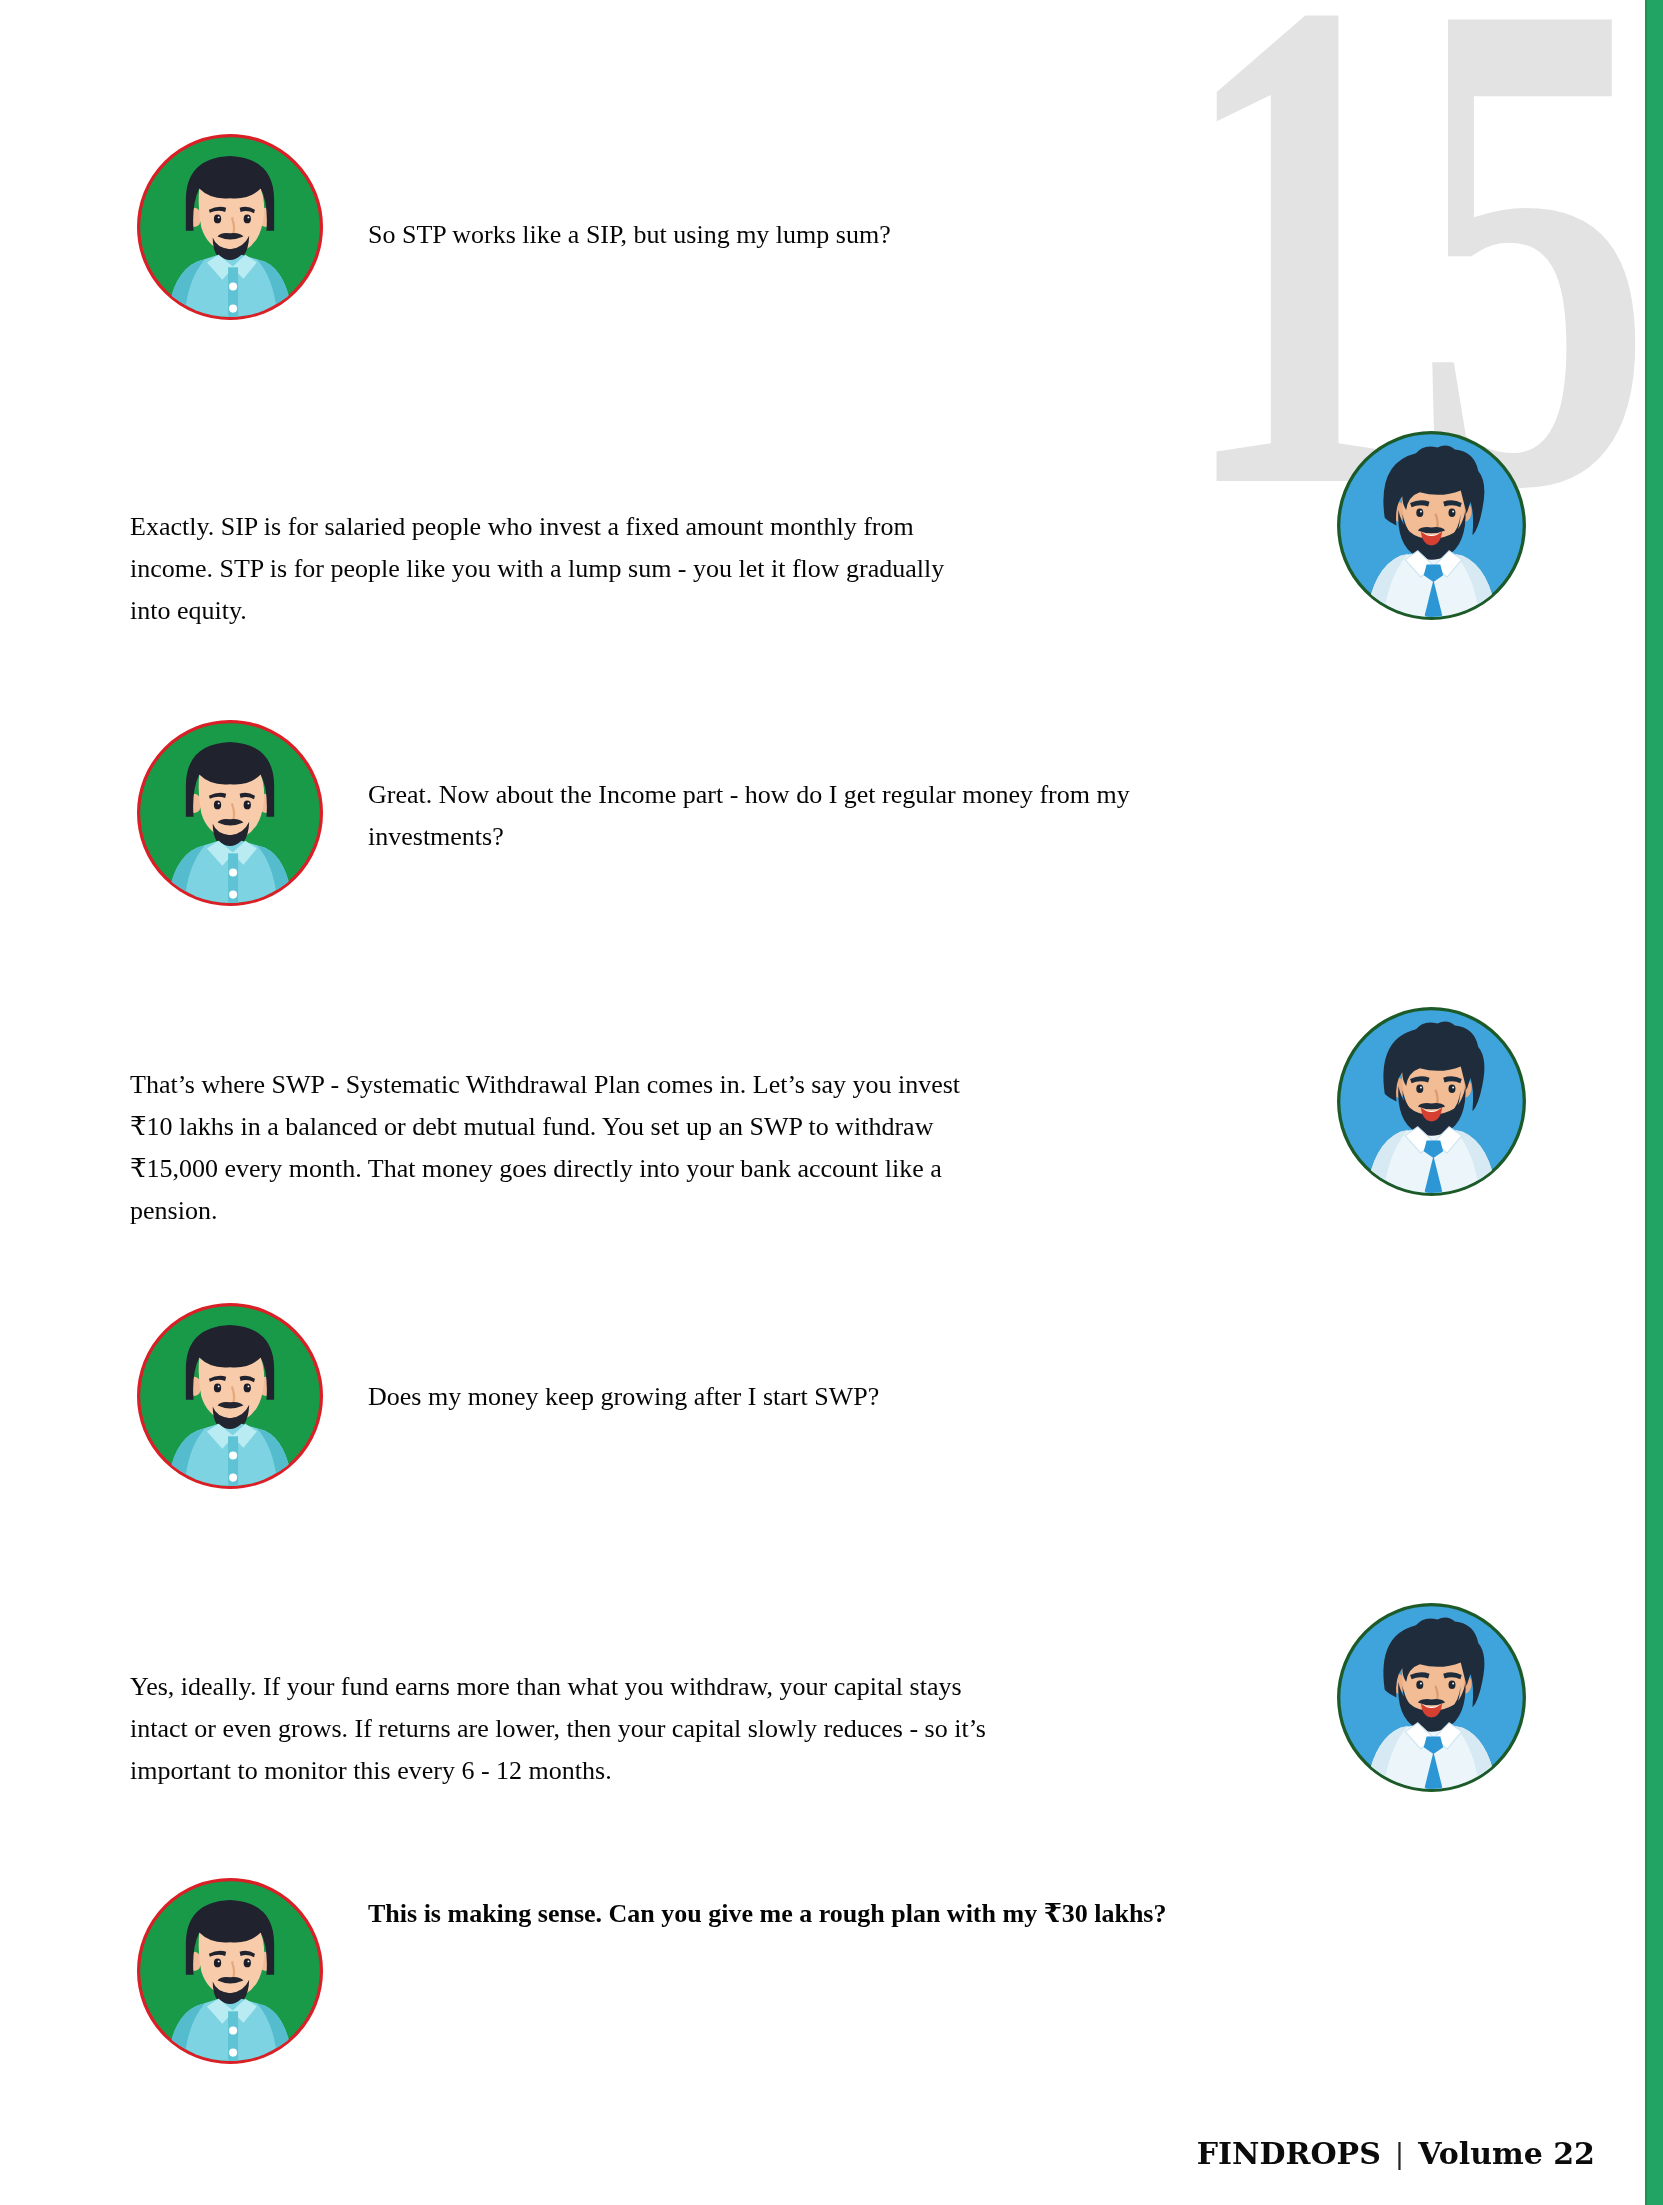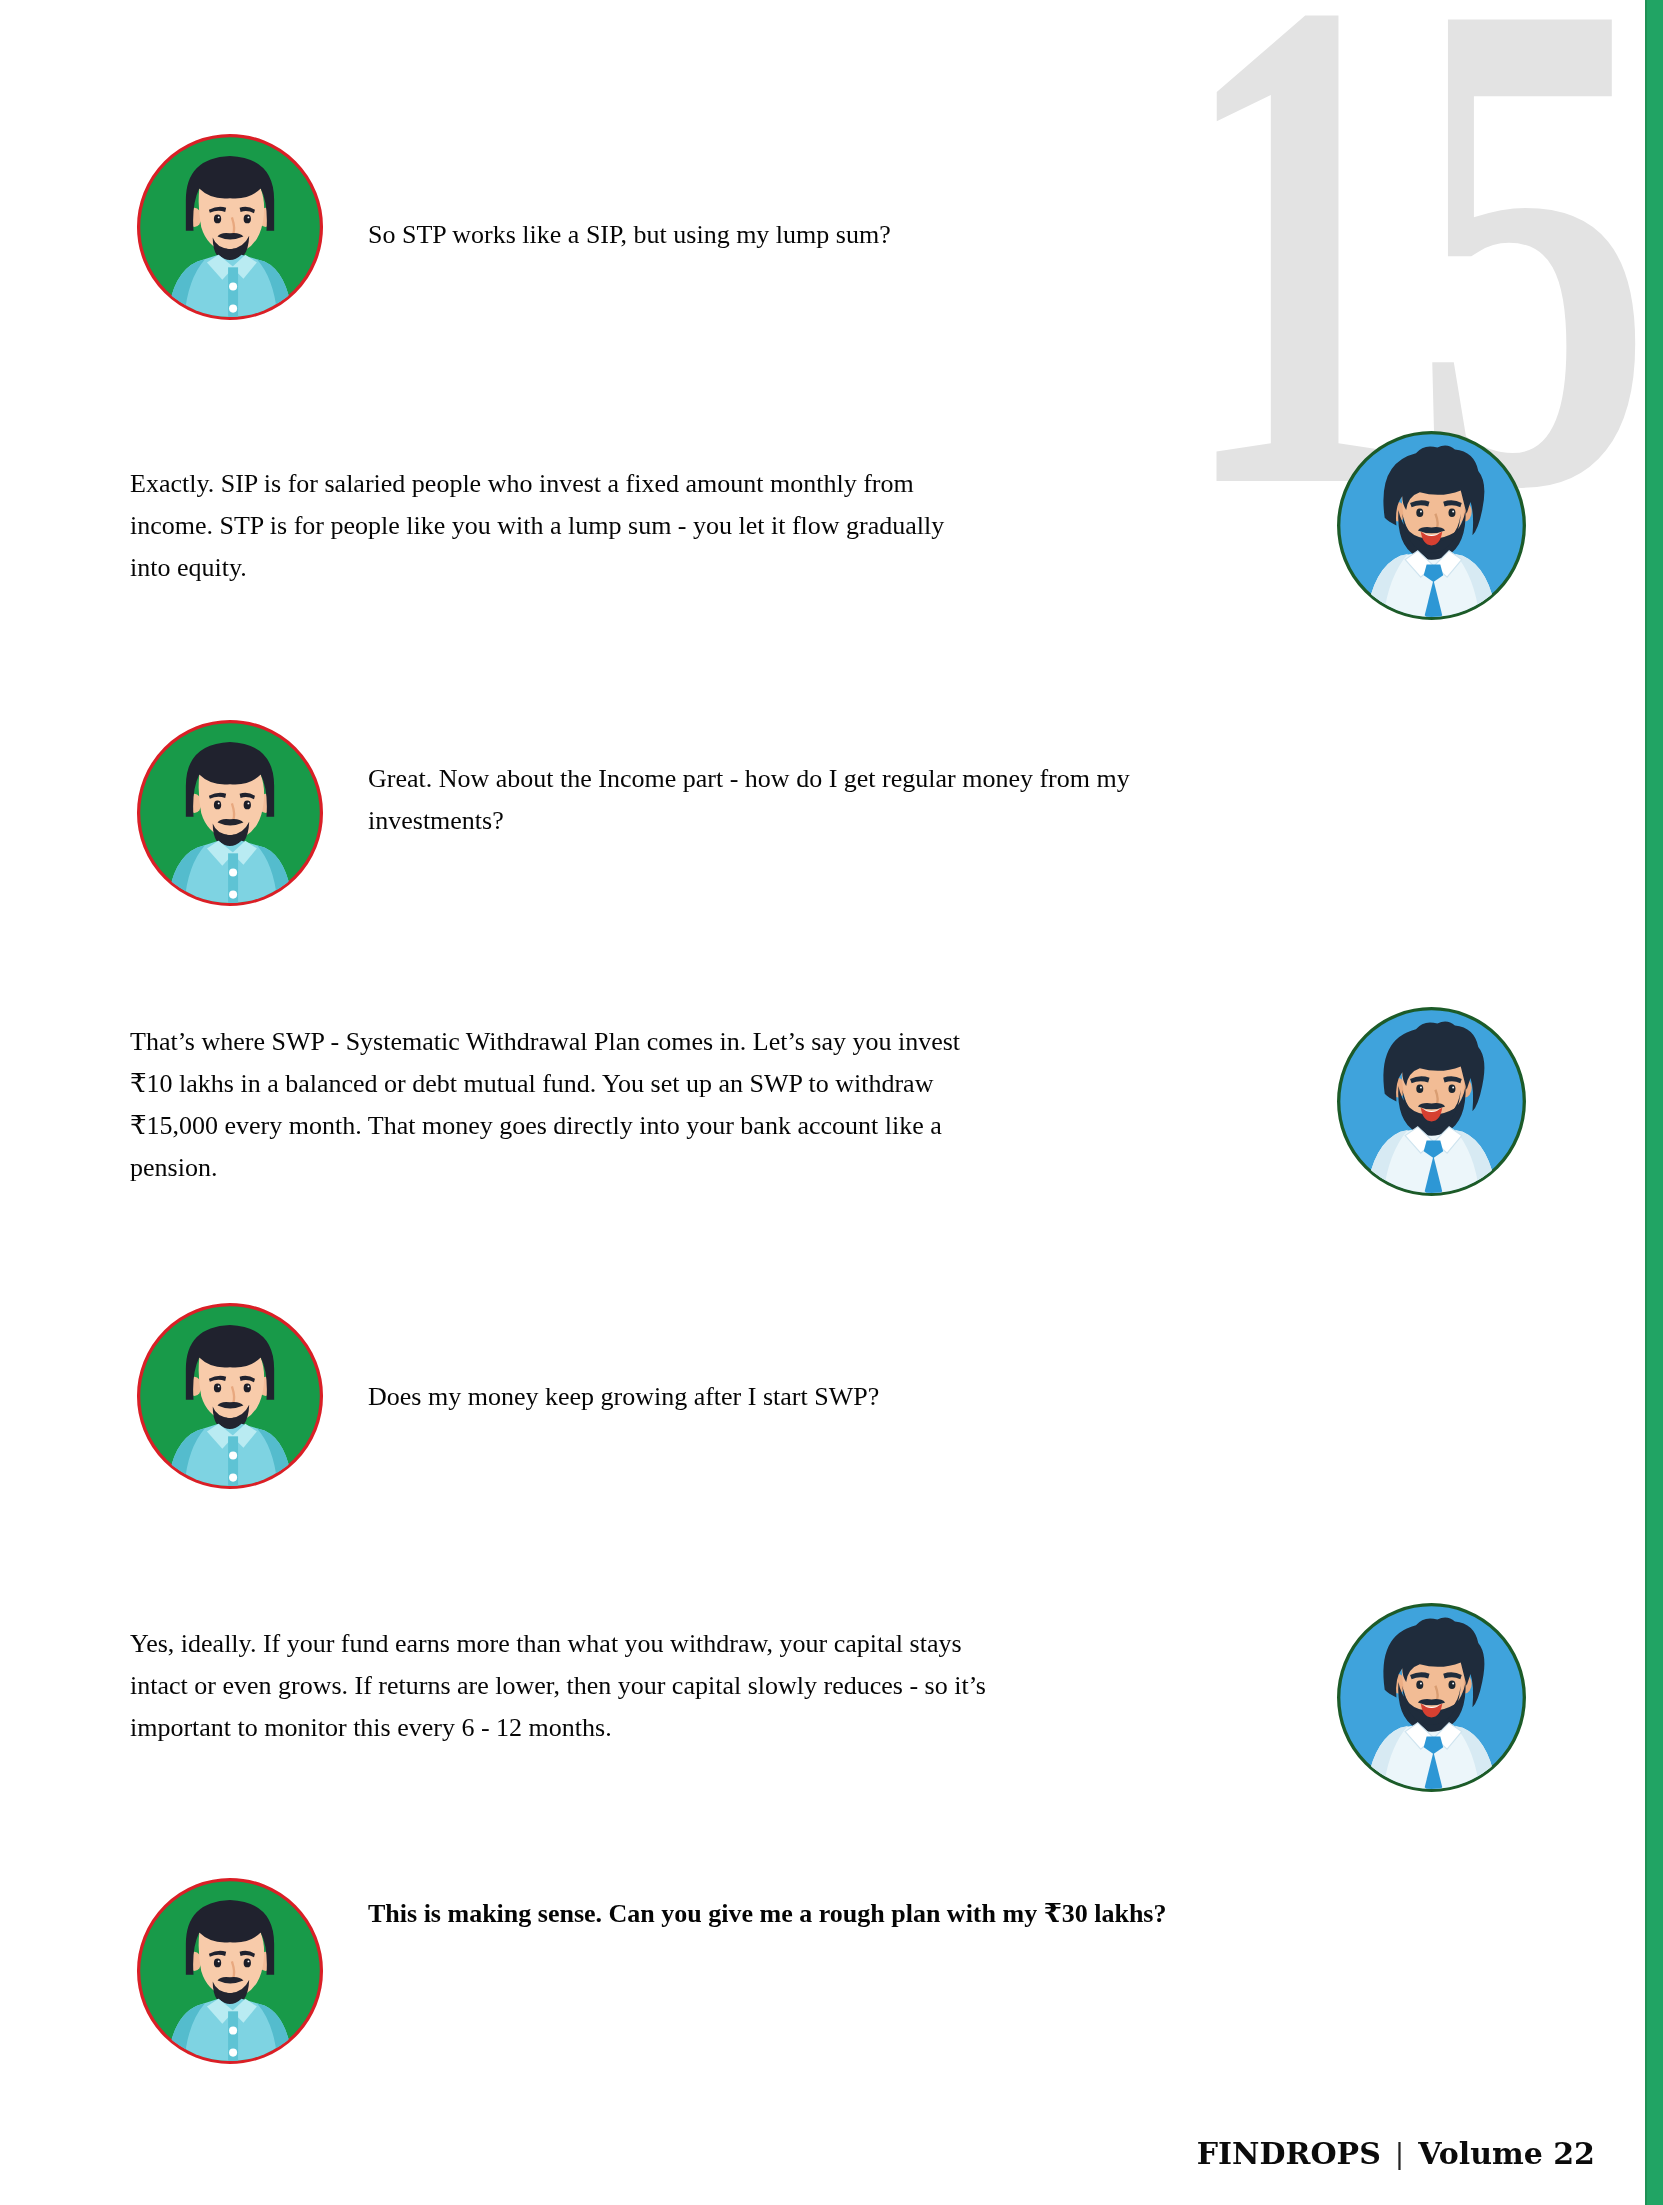--- a/index.html
+++ b/index.html
@@ -41,24 +41,24 @@
 
   
   .msg {
     position: absolute;
     font-size: 26px;
     line-height: 42px;
     white-space: pre-line;
     z-index: 2;
   }
   .msg.question { left: 368px; }
-  .msg.answer   { left: 130px; }
+  .msg.answer   { left: 130px; margin-top: 43px; }
   .q1 { top: 214px; }
   .a1 { top: 463px;  width: 1156px; }
-  .q2 { top: 758px; width: 1057px; }
+  .q2 { top: 774px; width: 1057px; }
   .a2 { top: 1021px; width: 1170px; }
   .q3 { top: 1376px; }
   .a3 { top: 1623px; width: 1184px; }
   .q4 { top: 1893px; width: 1099px; font-weight: bold; }
 
   
   .avatar { position: absolute; z-index: 3; }
   .avatar svg { display: block; }
   .investor { left: 134px; width: 192px; height: 192px; }
   .advisor  { left: 1334px; width: 195px; height: 195px; }

